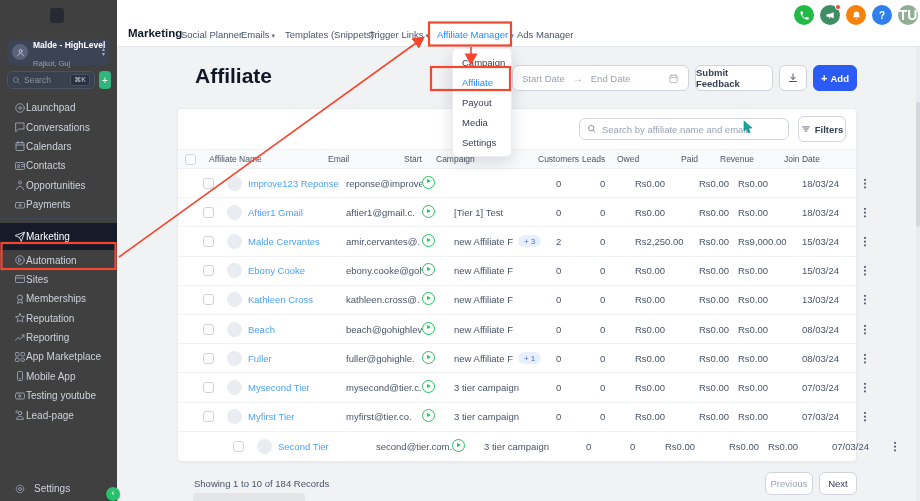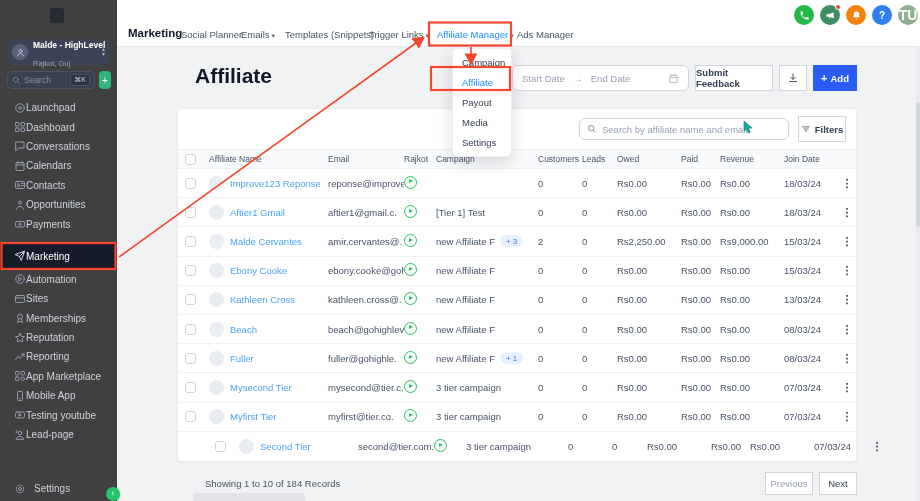--- a/index.html
+++ b/index.html
@@ -43,55 +43,55 @@
   .hicon { width:20px; height:20px; border-radius:50%; display:flex; align-items:center; justify-content:center; color:#fff; font-size:10px; font-weight:bold; cursor:pointer; position:relative; }
   .hicon svg { width:11px; height:11px; fill:#ffffff; }
   .hicon .dot { position:absolute; right:-1px; top:-1px; width:6px; height:6px; background:#f04438; border-radius:50%; border:1px solid #fff; }
 
   .content { position:absolute; left:0; top:47px; width:803px; height:454px; background:#f1f2f4; }
   .page-title { position:absolute; left:78px; top:17px; font-size:21px; font-weight:bold; color:#101828; }
   .header-controls { position:absolute; right:63px; top:18px; display:flex; gap:6px; align-items:center; }
   .date-range { width:177px; height:26px; background:#fff; border:1px solid #d0d5dd; border-radius:6px; display:flex; align-items:center; padding:0 9px; gap:8px; font-size:9.5px; color:#98a2b3; }
   .date-range .arrow { color:#98a2b3; font-size:10px; }
   .date-range .cal { margin-left:auto; width:11px; height:11px; stroke:#98a2b3; fill:none; stroke-width:1.6; }
-  .btn { height:26px; background:#fff; border:1px solid #d0d5dd; border-radius:0; display:flex; align-items:center; justify-content:center; font-size:9.5px; color:#344054; font-weight:bold; cursor:pointer; }
+  .btn { height:26px; background:#fff; border:1px solid #d0d5dd; border-radius:6px; display:flex; align-items:center; justify-content:center; font-size:9.5px; color:#344054; font-weight:bold; cursor:pointer; }
   .btn-feedback { width:78px; }
   .btn-download { width:28px; }
   .btn-download svg { width:12px; height:12px; stroke:#344054; fill:none; stroke-width:1.8; stroke-linecap:round; stroke-linejoin:round; }
   .btn-add { width:44px; background:#2a5cf5; border:1px solid #2a5cf5; color:#fff; gap:3px; }
   .btn-add .plus { font-size:11px; font-weight:bold; }
 
   .card { position:absolute; left:60px; top:61px; width:680px; background:#ffffff; border:1px solid #e8eaee; border-radius:4px; box-shadow:0 1px 2px rgba(16,24,40,.04); }
   .card-toolbar { height:40px; display:flex; align-items:center; justify-content:flex-end; gap:9px; padding:0 10px; }
   .table-search { width:210px; height:22px; border:1px solid #d0d5dd; border-radius:6px; display:flex; align-items:center; padding:0 7px; gap:5px; position:relative; }
   .table-search svg.mag { width:10px; height:10px; stroke:#667085; fill:none; stroke-width:1.8; }
   .table-search input { border:none; outline:none; font-size:9.5px; color:#475467; width:160px; font-family:"Liberation Sans",sans-serif; background:transparent; }
   .table-search input::placeholder { color:#98a2b3; }
   .btn-filters { width:48px; gap:4px; }
   .btn-filters svg { width:10px; height:10px; stroke:#344054; fill:none; stroke-width:1.8; stroke-linecap:round; }
 
   .tgrid { display:grid; grid-template-columns:24px 126px 76px 32px 102px 44px 35px 64px 39px 64px 52px 22px; align-items:center; }
   .thead { height:20px; background:#f9fafb; border-top:1px solid #eef0f3; border-bottom:1px solid #eef0f3; font-size:8.5px; color:#475467; }
-  .trow { height:29.2px; border-bottom:1px solid #f0f2f5; font-size:9.5px; color:#475467; }
+  .trow { height:29.2px; border-bottom:1px solid #f0f2f5; font-size:9.5px; color:#475467;padding-left:18px; }
   .trow:last-child { border-bottom:none;margin-left:30px; }
   .cell-cb { display:flex; justify-content:center; }
   .checkbox { width:11px; height:11px; border:1px solid #cfd4dc; border-radius:3px; background:#fff; cursor:pointer; }
   .cell-name { display:flex; align-items:center; gap:6px; padding-left:7px; overflow:hidden; }
   .row-avatar { width:15px; height:15px; border-radius:50%; background:#e9ecf0; flex:0 0 auto; }
   .name-link { color:#4da3f8; text-decoration:none; white-space:nowrap; overflow:hidden; cursor:pointer; }
   .cell-email { white-space:nowrap; overflow:hidden; padding-right:4px; }
   .status-ic { width:13px; height:13px; border:1.5px solid #22c55e; border-radius:50%; position:relative; display:inline-block; }
   .status-ic::after { content:""; position:absolute; left:4px; top:2.8px; border-left:4.5px solid #22c55e; border-top:2.6px solid transparent; border-bottom:2.6px solid transparent; }
   .cell-campaign { display:flex; align-items:center; gap:5px; white-space:nowrap; overflow:hidden; }
   .badge { background:#e9f0fd; color:#3570e8; font-size:8px; padding:1.5px 6px; border-radius:8px; white-space:nowrap; }
   .badge:empty { display:none; }
   .kebab { color:#344054; font-size:11px; font-weight:bold; text-align:center; cursor:pointer; letter-spacing:0; }
 
   .table-footer { position:absolute; left:60px; top:425px; width:680px; display:flex; align-items:center; }
-  .showing-text { font-size:9.5px; color:#475467; margin-left:28px; }
+  .showing-text { font-size:9.5px; color:#475467; margin-left:17px; }
   .pager { margin-left:auto; display:flex; gap:6px; }
   .btn-prev { width:48px; height:23px; color:#98a2b3; font-weight:normal; }
   .btn-next { width:38px; height:23px; font-weight:normal; }
 
   .link-preview { position:absolute; left:76px; top:446px; width:112px; height:8px; background:#e3e4e7; border-radius:3px 3px 0 0; }
 
   
   .dropdown { position:absolute; left:452px; top:48px; width:60px; background:#fff; border:1px solid #eceef2; border-radius:5px; box-shadow:0 6px 16px rgba(16,24,40,.14); z-index:40; padding:3px 0; }
   .dd-item { font-size:9.5px; color:#344054; padding:4.6px 9px; cursor:pointer; white-space:nowrap; }
   .dd-item.active { color:#1a8cff; }
@@ -132,29 +132,20 @@
     </div>
     <div class="side-add-btn">+</div>
 
     <nav class="side-nav">
       <div class="nav-item">
         <svg class="si" viewBox="0 0 24 24">
             <circle cx="12" cy="12" r="8.5"></circle>
             <circle cx="12" cy="12" r="2.5"></circle>
           </svg>
         <span>Launchpad</span>
-      </div>
-      <div class="nav-item">
-        <svg class="si" viewBox="0 0 24 24">
-            <rect x="3" y="3" width="7" height="7" rx="1"></rect>
-            <rect x="14" y="3" width="7" height="7" rx="1"></rect>
-            <rect x="3" y="14" width="7" height="7" rx="1"></rect>
-            <rect x="14" y="14" width="7" height="7" rx="1"></rect>
-          </svg>
-        <span>Dashboard</span>
       </div>
       <div class="nav-item">
         <svg class="si" viewBox="0 0 24 24">
             <path d="M4 4h16v12H9l-5 5z"></path>
           </svg>
         <span>Conversations</span>
       </div>
       <div class="nav-item">
         <svg class="si" viewBox="0 0 24 24">
             <rect x="4" y="5" width="16" height="16" rx="2"></rect>
@@ -345,21 +336,21 @@
             <span>Filters</span>
           </div>
         </div>
 
         <div class="tgrid thead">
           <span class="cell-cb">
               <span class="checkbox"></span>
             </span>
           <span style="padding-left:7px">Affiliate Name</span>
           <span>Email</span>
-          <span>Rajkot</span>
+          <span>Start</span>
           <span>Campaign</span>
           <span>Customers</span>
           <span>Leads</span>
           <span>Owed</span>
           <span>Paid</span>
           <span>Revenue</span>
           <span>Join Date</span>
           <span></span>
         </div>
 

